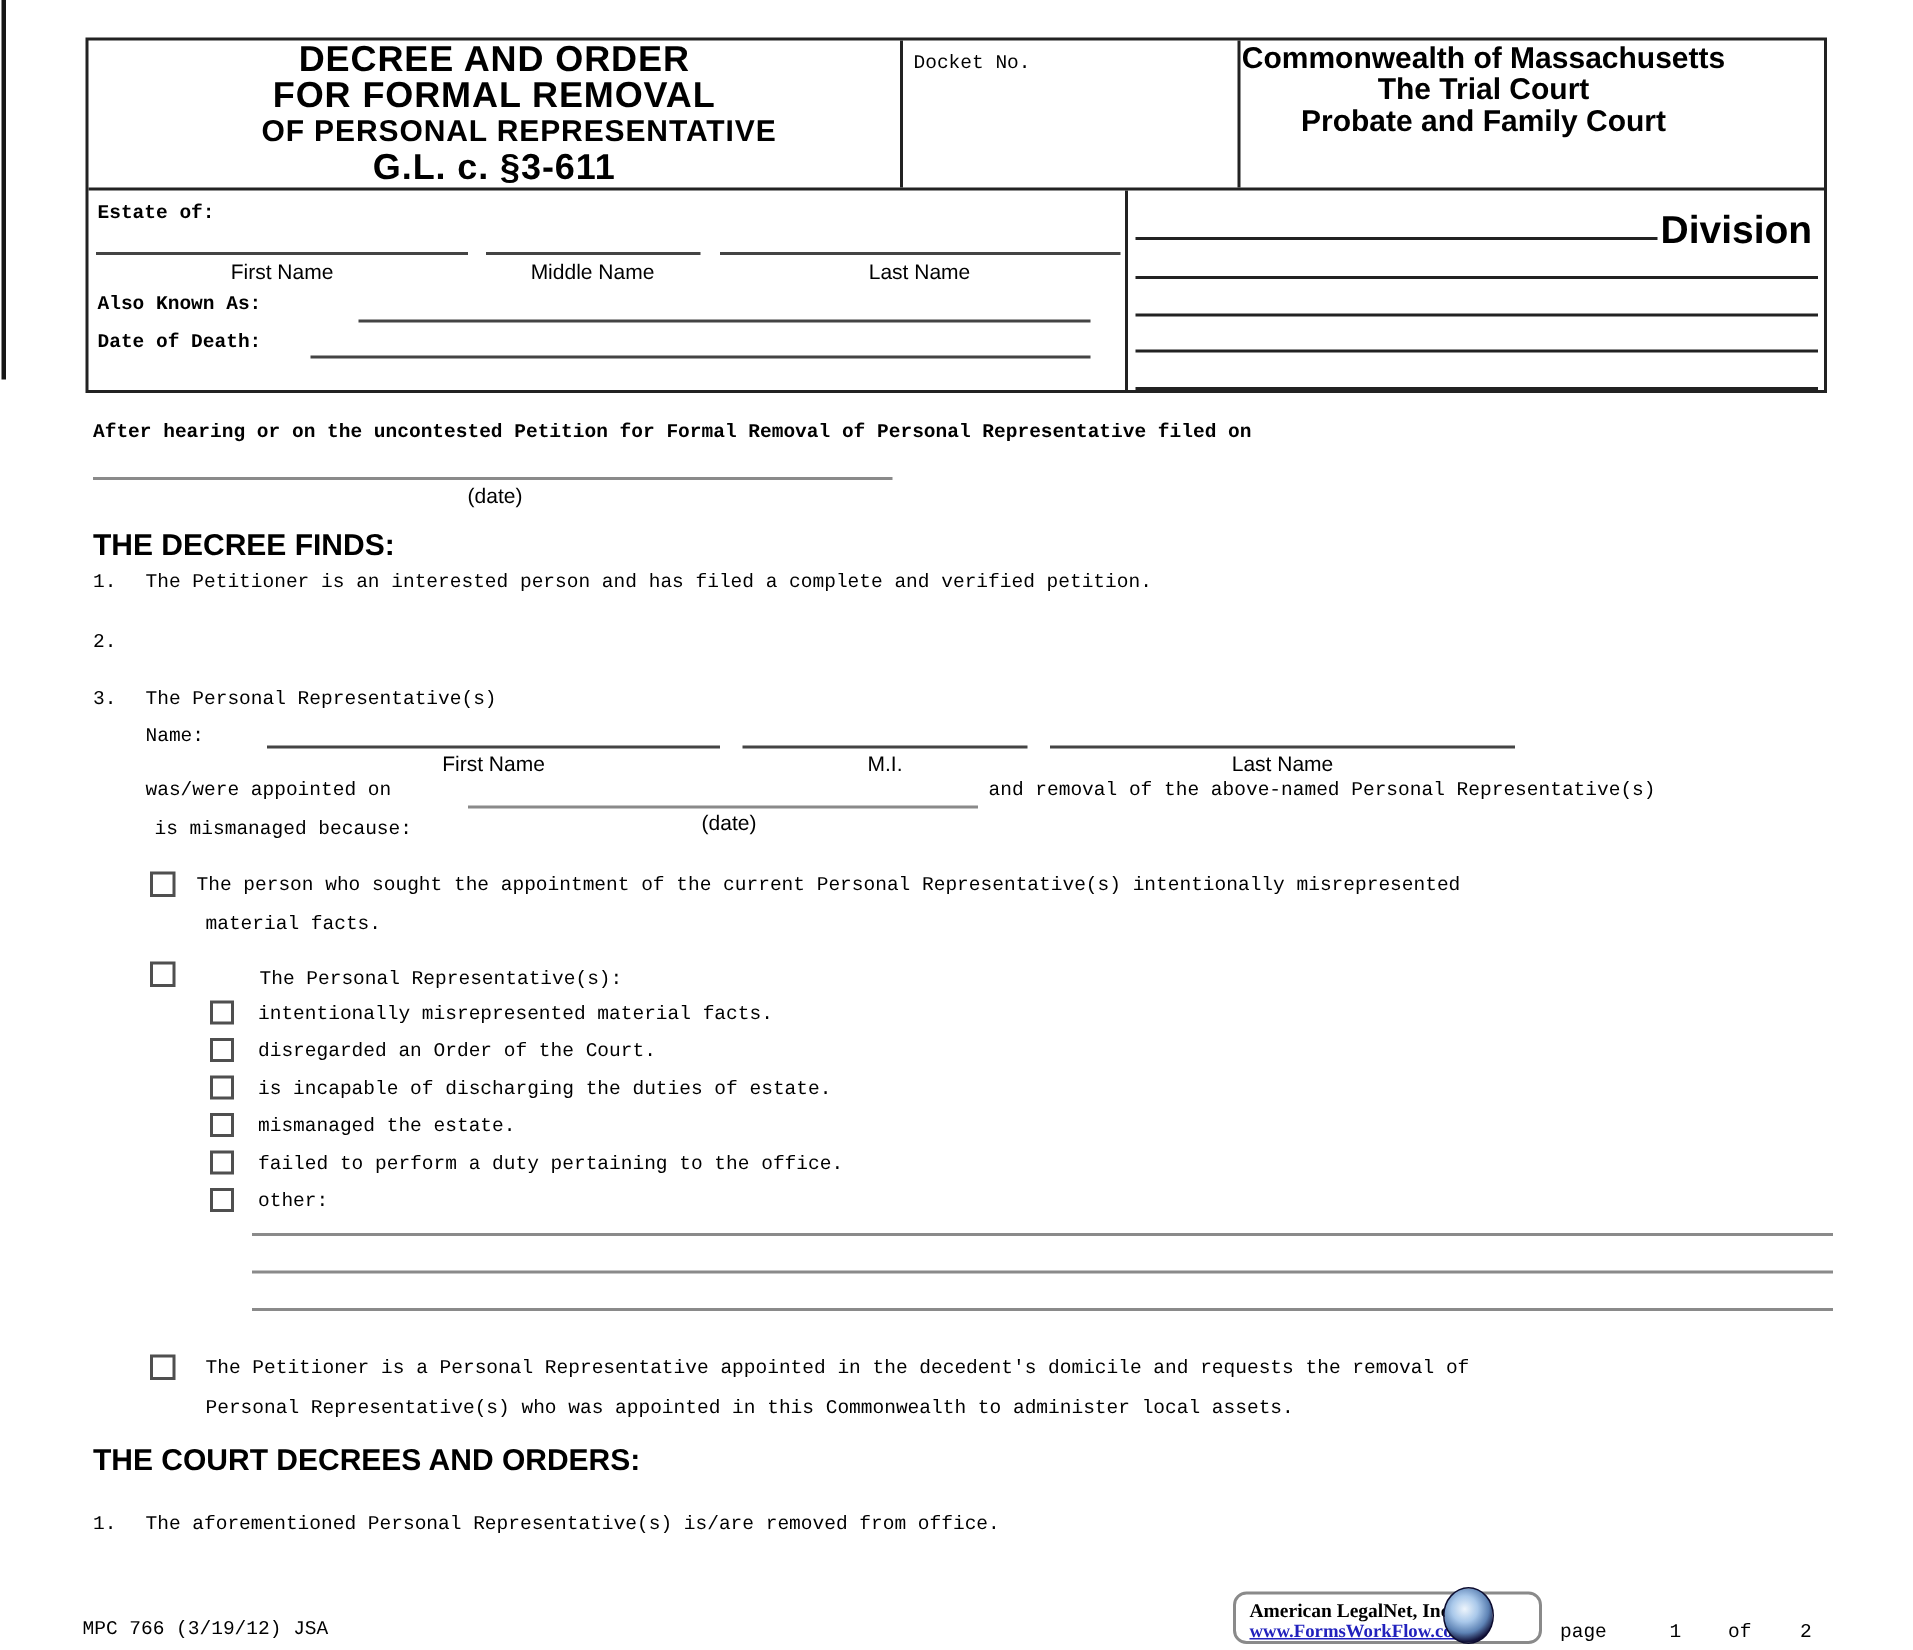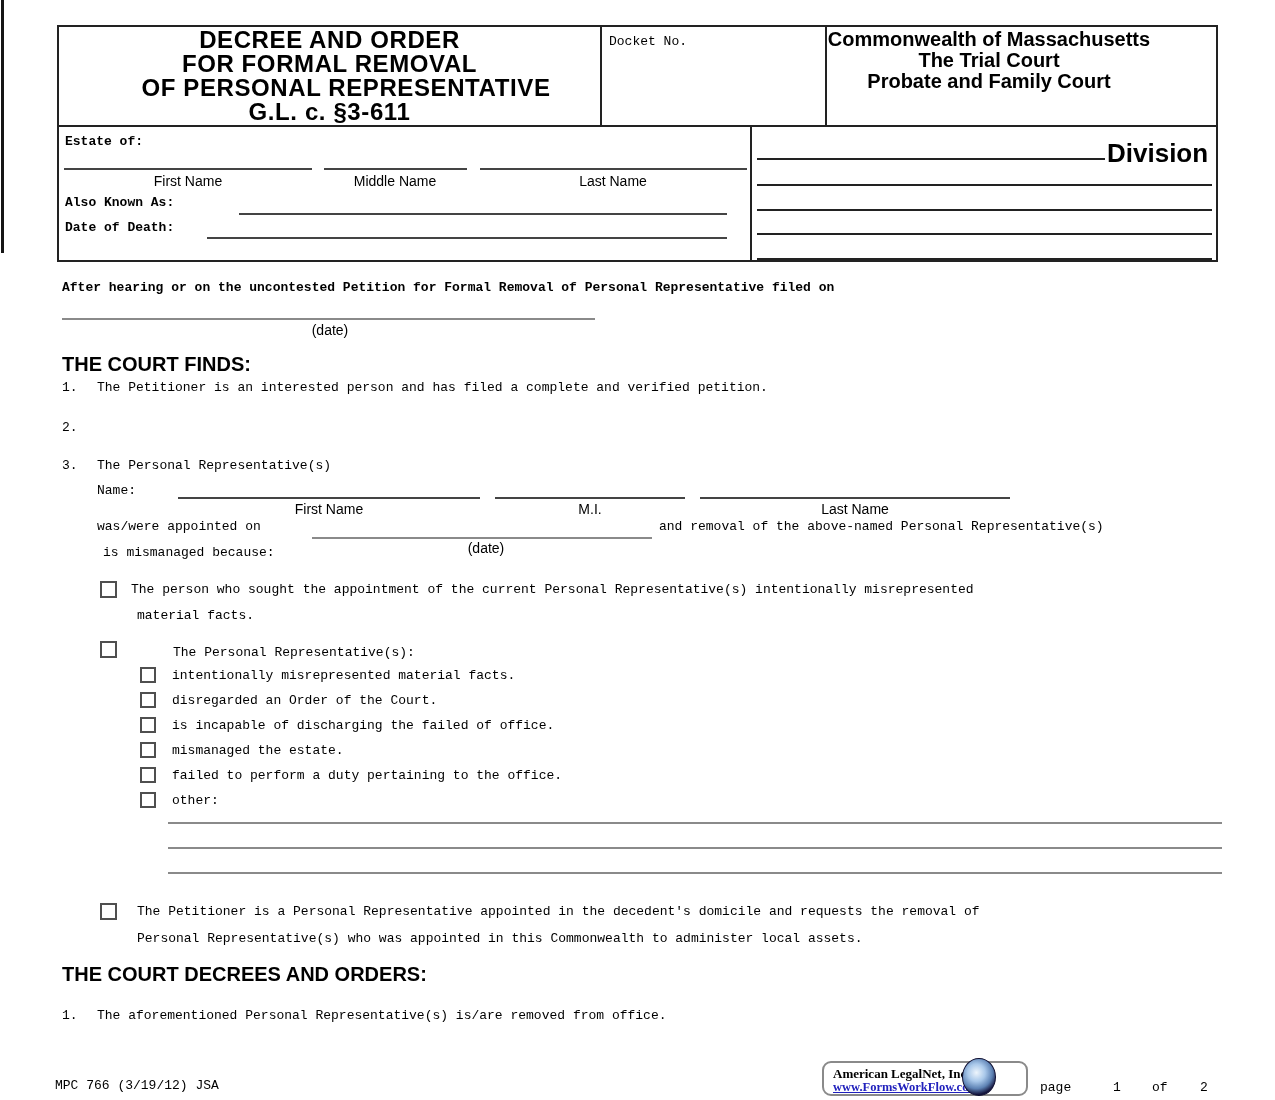--- a/index.html
+++ b/index.html
@@ -36,21 +36,21 @@
   <div id="headtable">
 
     <div class="vline" style="left:541px;top:0;height:98px;"></div>
     <div class="vline" style="left:766px;top:0;height:98px;"></div>
     <div class="hline" style="left:0;top:98px;width:1157px;background:#222;"></div>
     <div class="vline" style="left:691px;top:100px;height:133px;"></div>
 
     <div class="abs ctr" style="left:0;top:1px;width:541px;">
       <div class="b" style="font-size:24px;line-height:24px;letter-spacing:0.6px;">DECREE AND ORDER</div>
       <div class="b" style="font-size:24px;line-height:24px;letter-spacing:0.6px;">FOR FORMAL REMOVAL</div>
-      <div class="b" style="font-size:24px;line-height:24px;letter-spacing:0.6px;margin-left:33px;">OF PERSONAL REPRESENTATIVE</div>
+      <div class="b" style="font-size:20px;line-height:24px;letter-spacing:0.6px;margin-left:33px;">OF PERSONAL REPRESENTATIVE</div>
       <div class="b" style="font-size:24px;line-height:24px;letter-spacing:0.6px;">G.L. c. §3-611</div>
     </div>
 
     <div class="abs t18" style="left:550px;top:4px;">Docket No.</div>
     <div class="abs" style="left:545px;top:26px;width:218px;height:70px;"></div>
 
     <div class="abs ctr" style="left:768px;top:2px;width:324px;">
       <div class="b" style="font-size:20px;line-height:21px;">Commonwealth of Massachusetts</div>
       <div class="b" style="font-size:20px;line-height:21px;">The Trial Court</div>
       <div class="b" style="font-size:20px;line-height:21px;">Probate and Family Court</div>
@@ -73,21 +73,21 @@
     <div class="hline" style="left:698px;top:157px;width:455px;background:#222;"></div>
     <div class="hline" style="left:698px;top:182px;width:455px;background:#222;"></div>
     <div class="hline" style="left:698px;top:206px;width:455px;background:#222;"></div>
     <div class="hline" style="left:698px;top:231px;width:455px;background:#222;"></div>
   </div>
 
   <div class="abs b t18" style="left:62px;top:277px;">After hearing or on the uncontested Petition for Formal Removal of Personal Representative filed on</div>
   <div class="hline grayline" style="left:62px;top:318px;width:533px;"></div>
   <div class="abs t14 ctr" style="left:230px;top:322px;width:200px;">(date)</div>
 
-  <div class="abs b" style="left:62px;top:353px;font-size:20px;">THE COURT FINDS:</div>
+  <div class="abs b" style="left:62px;top:353px;font-size:20px;">THE DECREE FINDS:</div>
 
   <div class="abs t18" style="left:62px;top:377px;">1.</div>
   <div class="abs t18" style="left:97px;top:377px;">The Petitioner is an interested person and has filed a complete and verified petition.</div>
 
   <div class="abs t18" style="left:62px;top:417px;">2.</div>
 
   <div class="abs t18" style="left:62px;top:455px;">3.</div>
   <div class="abs t18" style="left:97px;top:455px;">The Personal Representative(s)</div>
 
   <div class="abs t18" style="left:97px;top:480px;">Name:</div>
@@ -111,21 +111,21 @@
   <div class="cb" style="left:100px;top:641px;"></div>
   <div class="abs t18" style="left:133px;top:642px;margin-left:40px;">The Personal Representative(s):</div>
 
   <div class="cbs" style="left:140px;top:667px;"></div>
   <div class="abs t18" style="left:172px;top:665px;">intentionally misrepresented material facts.</div>
 
   <div class="cbs" style="left:140px;top:692px;"></div>
   <div class="abs t18" style="left:172px;top:690px;">disregarded an Order of the Court.</div>
 
   <div class="cbs" style="left:140px;top:717px;"></div>
-  <div class="abs t18" style="left:172px;top:715px;">is incapable of discharging the failed of office.</div>
+  <div class="abs t18" style="left:172px;top:715px;">is incapable of discharging the duties of estate.</div>
 
   <div class="cbs" style="left:140px;top:742px;"></div>
   <div class="abs t18" style="left:172px;top:740px;">mismanaged the estate.</div>
 
   <div class="cbs" style="left:140px;top:767px;"></div>
   <div class="abs t18" style="left:172px;top:765px;">failed to perform a duty pertaining to the office.</div>
 
   <div class="cbs" style="left:140px;top:792px;"></div>
   <div class="abs t18" style="left:172px;top:790px;">other:</div>
 

